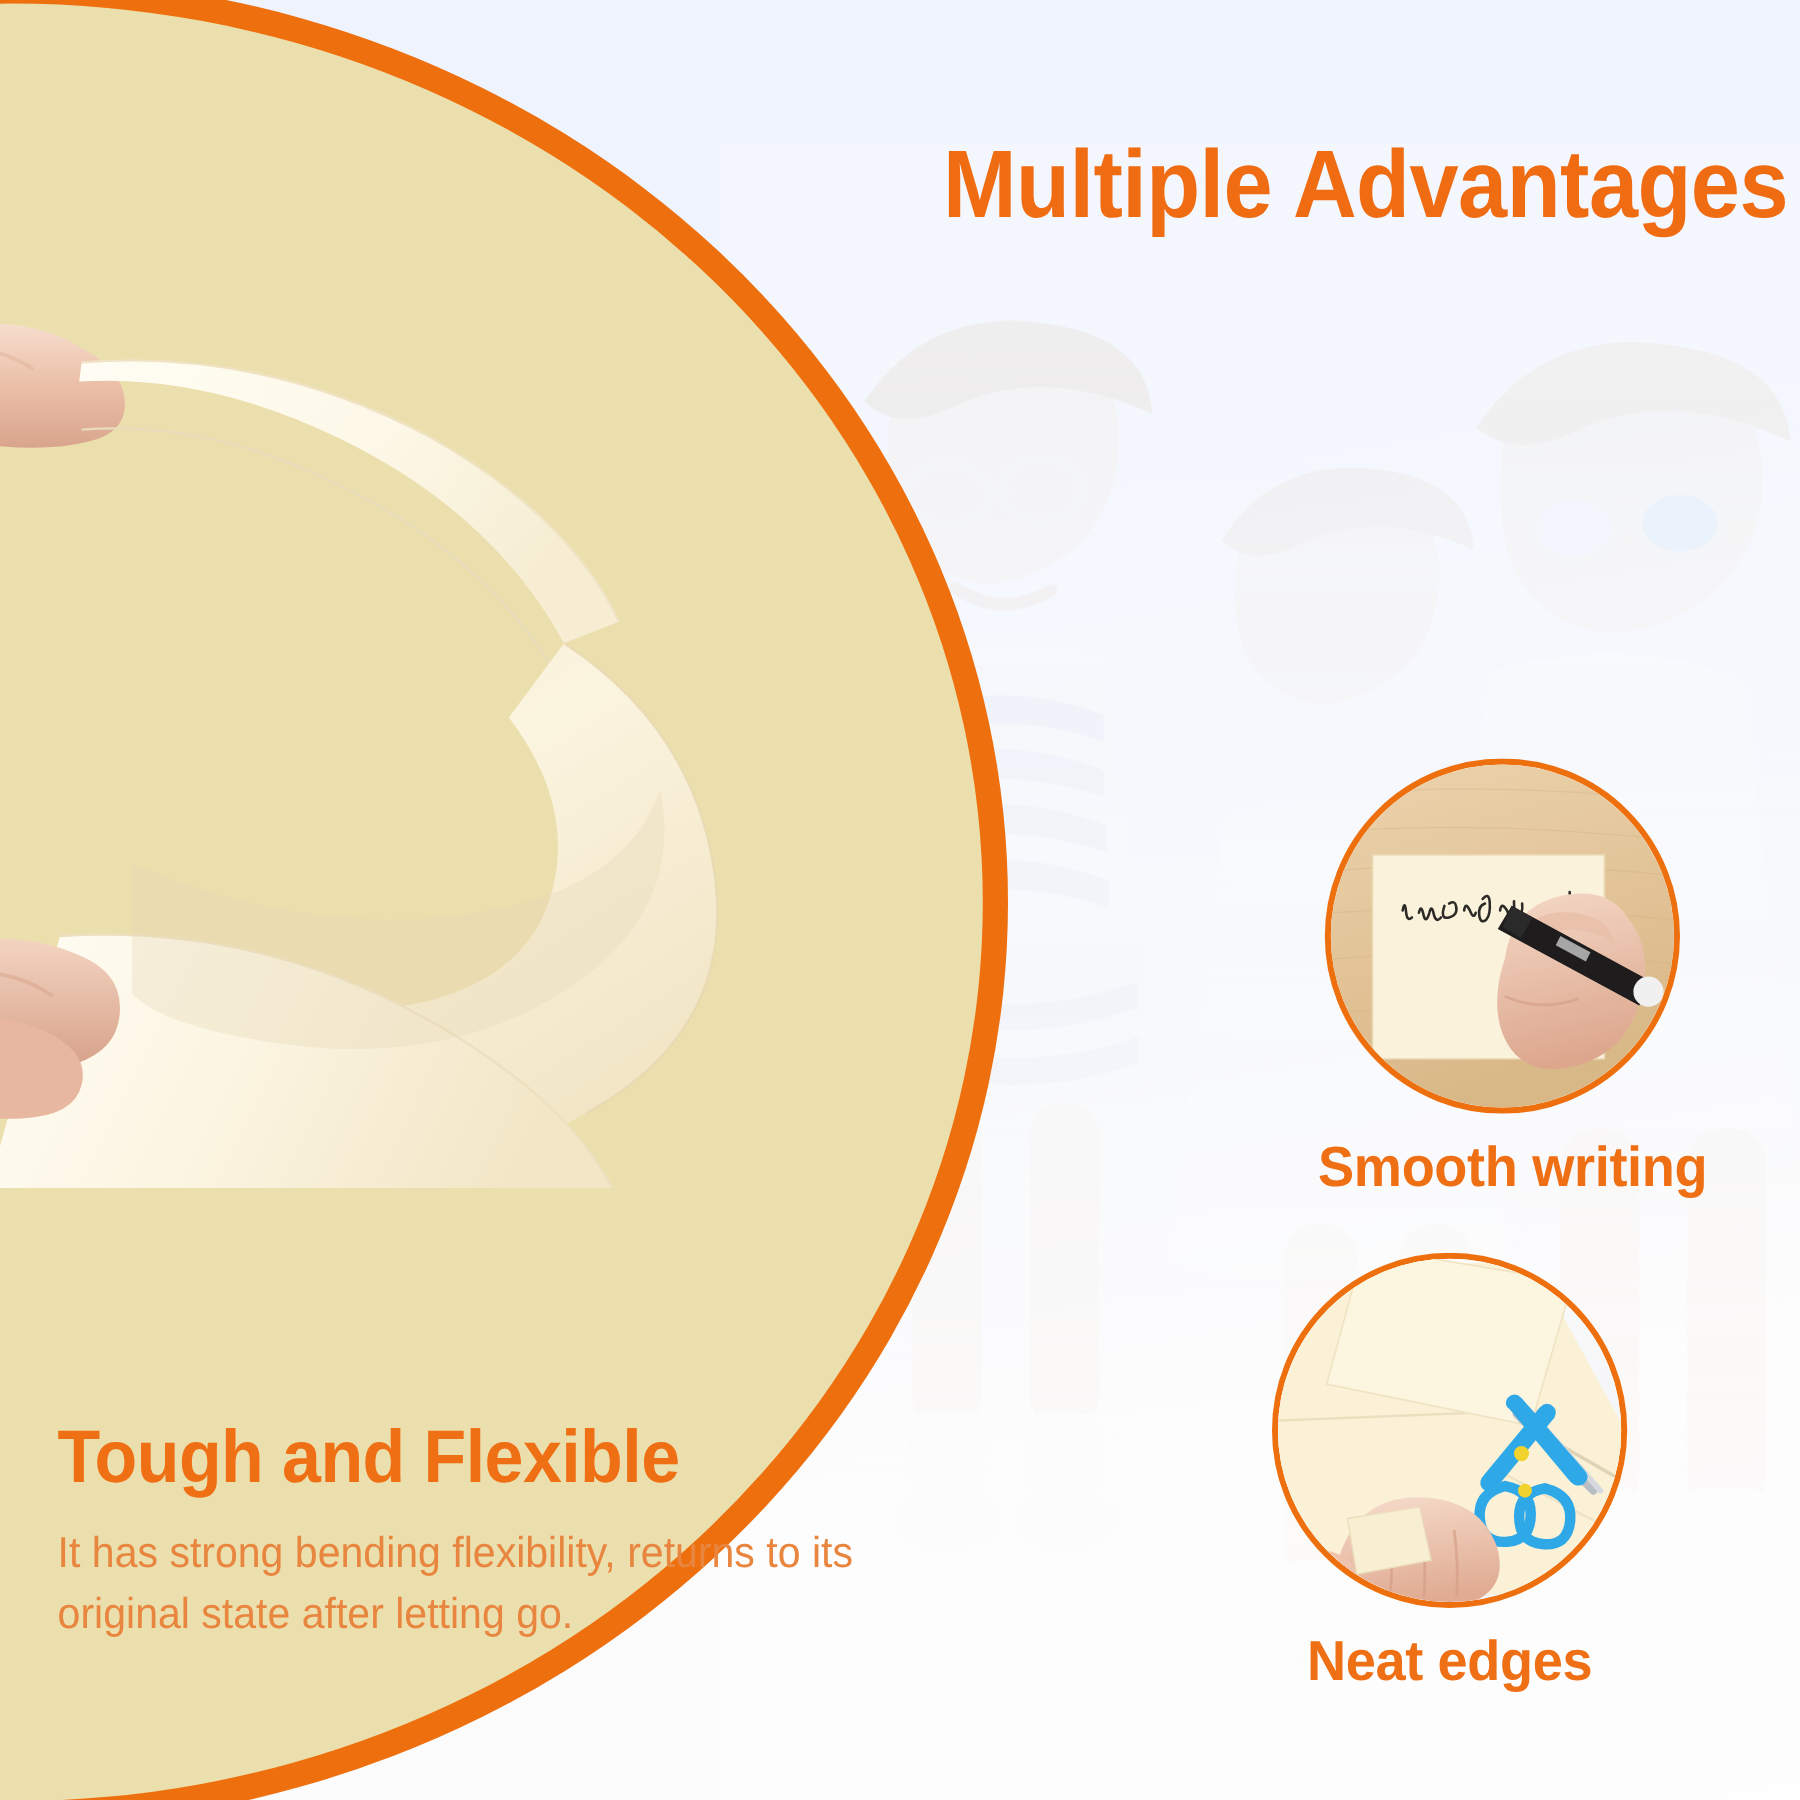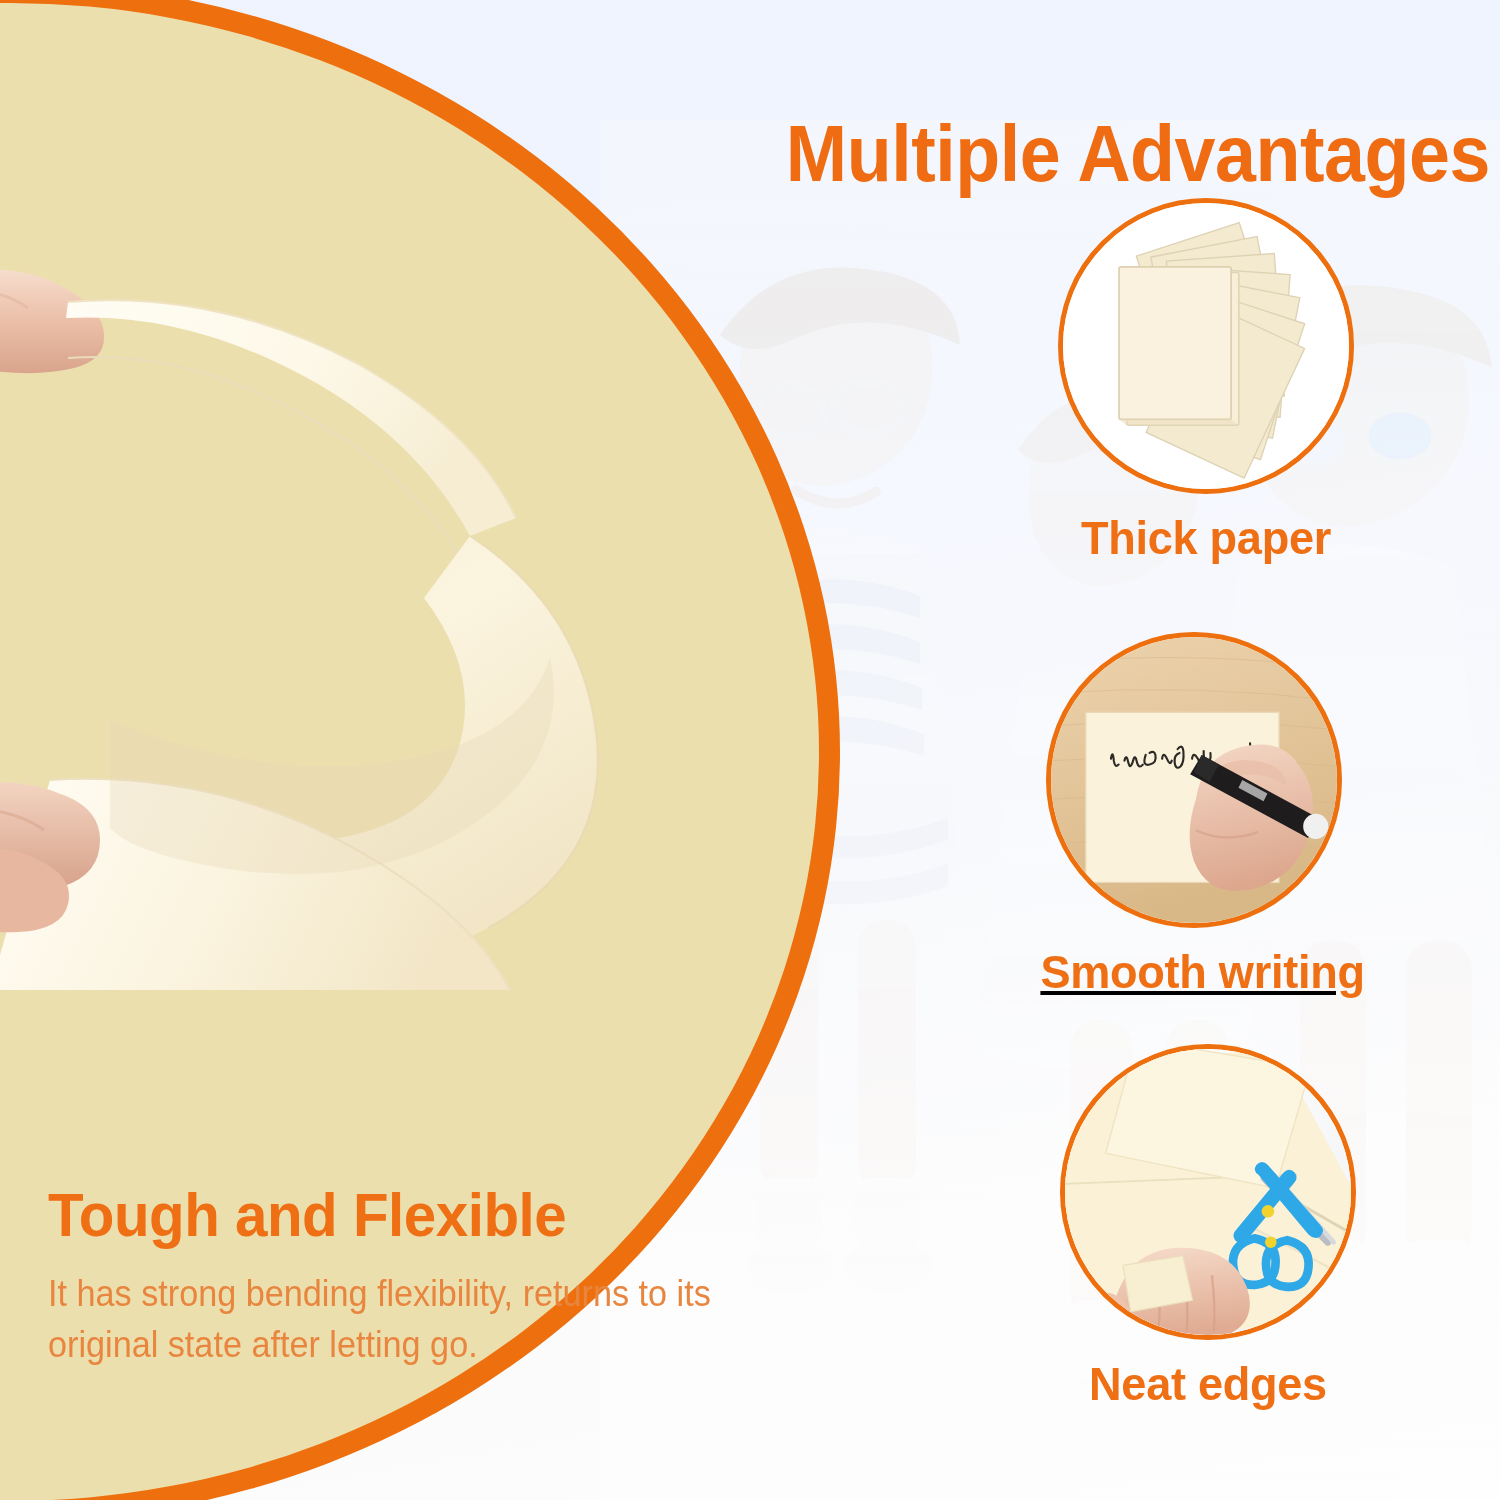--- a/index.html
+++ b/index.html
@@ -142,21 +142,21 @@
     color: #ef6f14;
     font-size: 47px;
     font-weight: bold;
     letter-spacing: -0.3px;
     white-space: nowrap;
     font-family: "Liberation Sans Narrow", "Liberation Sans", sans-serif;
     transform: scaleX(0.96);
   }
 
   #feat-0 { left: 1046px; top: 198px; }
-  #feat-1 { left: 1034px; top: 632px; text-decoration: underline; }
+  #feat-1 { left: 1092px; top: 632px; }
   #feat-2 { left: 1048px; top: 1044px; }
 </style>
 </head>
 <body>
 
 <div id="stage">
 
   <div class="bg-right"></div>
 
   <div class="bg-photo">
@@ -281,42 +281,20 @@
 
   <div class="arc-clip">
     <div class="arc-stroke"></div>
   </div>
 
   <h1 class="main-title">Multiple Advantages</h1>
 
   <h2 class="left-head">Tough and Flexible</h2>
   <p class="left-body">It has strong bending flexibility, returns to its original state after letting go.</p>
 
-  <div class="feature" id="feat-0">
-    <div class="circle">
-      <svg viewBox="0 0 296 296">
-        <rect x="0" y="0" width="296" height="296" fill="#ffffff"></rect>
-        <g stroke="#ded2b4" stroke-width="1.4">
-          <g fill="#f4ead0">
-            <rect x="96" y="34" width="112" height="148" transform="rotate(-18 152 108)"></rect>
-            <rect x="104" y="44" width="112" height="148" transform="rotate(-11 160 118)"></rect>
-            <rect x="112" y="56" width="112" height="148" transform="rotate(-4 168 130)"></rect>
-            <rect x="118" y="70" width="112" height="148" transform="rotate(4 174 144)"></rect>
-            <rect x="120" y="86" width="112" height="148" transform="rotate(11 176 160)"></rect>
-            <rect x="118" y="104" width="112" height="148" transform="rotate(18 174 178)"></rect>
-            <rect x="112" y="120" width="112" height="148" transform="rotate(25 168 194)"></rect>
-          </g>
-        </g>
-        <rect x="66" y="72" width="116" height="158" rx="2" fill="#f8efd8" stroke="#e0d4b4" stroke-width="1.6"></rect>
-        <rect x="58" y="66" width="116" height="158" rx="2" fill="#faf2df" stroke="#ddd1b0" stroke-width="1.8"></rect>
-        <path d="M58 224 l116 0 l8 6 l-116 0 z" fill="#e9dcbb" opacity="0.55"></path>
-      </svg>
-    </div>
-    <div class="feature-label">Thick paper</div>
-  </div>
 
   <div class="feature" id="feat-1">
     <div class="circle">
       <svg viewBox="0 0 296 296">
         <defs>
           <linearGradient id="wood" x1="0" y1="0" x2="0.3" y2="1">
             <stop offset="0" stop-color="#ecd3ad"></stop>
             <stop offset="0.5" stop-color="#e3c59a"></stop>
             <stop offset="1" stop-color="#d9b887"></stop>
           </linearGradient>

